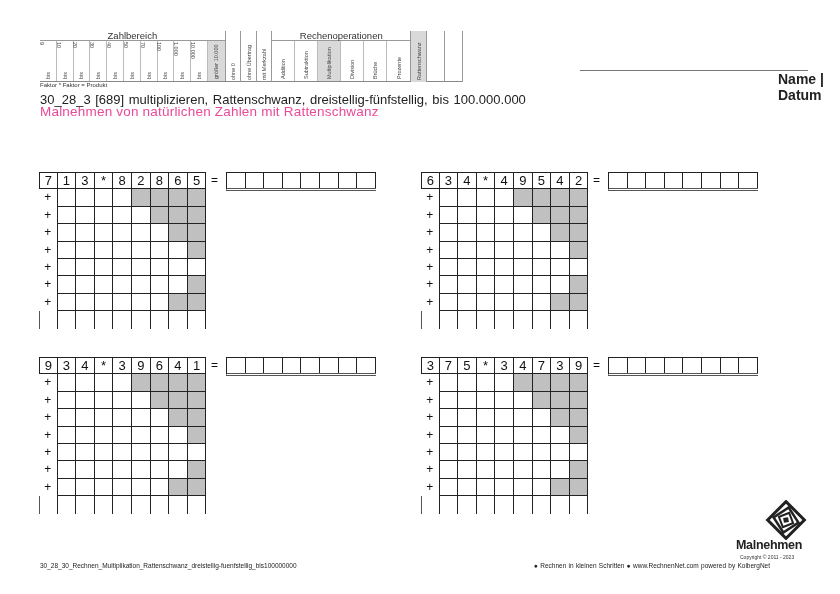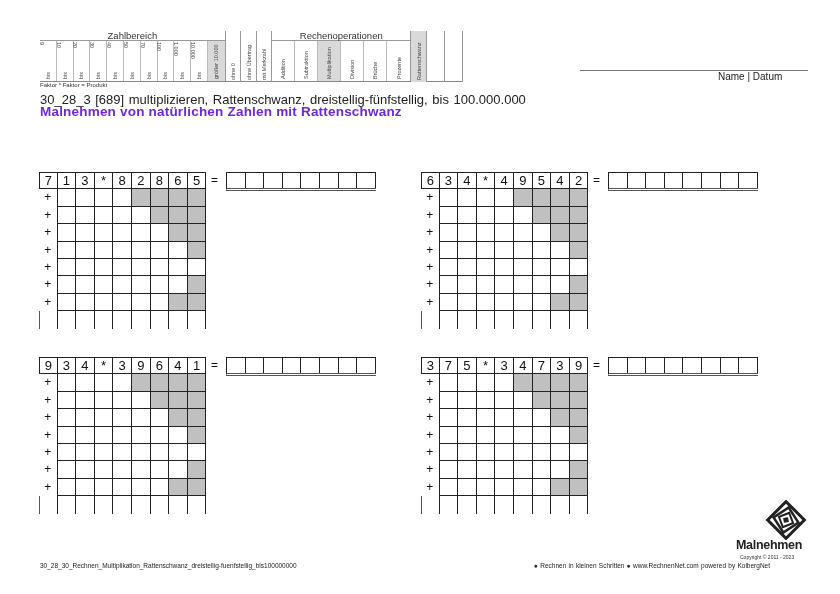--- a/index.html
+++ b/index.html
@@ -15,24 +15,24 @@
   .cat-col:last-child { border-right: none; }
   .cat-col.hl { background: #d9d9d9; }
   .cat-col .vt { position: absolute; left: 50%; bottom: 2px; transform-origin: left bottom; transform: translateX(3px) rotate(-90deg); white-space: nowrap; font-size: 5.5px; color: #444; line-height: 6px; }
   .cat-col .vt-top { position: absolute; left: 50%; top: 1px; transform-origin: left top; transform: translateX(-3px) rotate(90deg) translateX(0); white-space: nowrap; font-size: 5.5px; color: #444; }
   .cat-single { position: relative; border-right: 1px solid #999; height: 51px; }
   .cat-single.hl { background: #d9d9d9; }
   .cat-single .vt { position: absolute; left: 50%; bottom: 2px; transform-origin: left bottom; transform: translateX(3px) rotate(-90deg); white-space: nowrap; font-size: 5.5px; color: #444; line-height: 6px; }
 
   .formula-note { position: absolute; left: 40px; top: 82px; font-size: 6px; color: #333; }
   .name-line { position: absolute; left: 580px; top: 70px; width: 228px; border-top: 1px solid #777; }
-  .name-label { position: absolute; left: 718px; top: 71px; font-size: 10px; color: #222; }
+  .name-label { position: absolute; left: 778px; top: 71px; font-size: 14px; color: #222; font-weight: bold; }
 
   .subtitle { position: absolute; left: 40px; top: 92px; font-size: 13px; color: #222; word-spacing: 1px; }
-  .title { position: absolute; left: 40px; top: 104px; font-size: 13.5px; font-weight: bold; color: #6d28d9; letter-spacing: 0.2px; }
+  .title { position: absolute; left: 40px; top: 104px; font-size: 13.5px; font-weight: normal; color: #ec4899; letter-spacing: 0.2px; }
 
   
   .exercise { position: absolute; }
   .grid { position: absolute; left: 0; top: 0; }
   .row { display: flex; height: 17.4px; }
   .cell { width: 18.6px; height: 17.4px; border-right: 1px solid #222; border-bottom: 1px solid #222; font-size: 13px; line-height: 16px; text-align: center; color: #111; background: #fff; }
   .cell.g { background: #c0c0c0; }
   .row.head .cell { border-top: 1px solid #222; }
   .row .cell:first-child.bord { border-left: 1px solid #222; }
   .cell.plus { border: none; border-right: 1px solid #222; font-size: 12px; line-height: 17px; }

